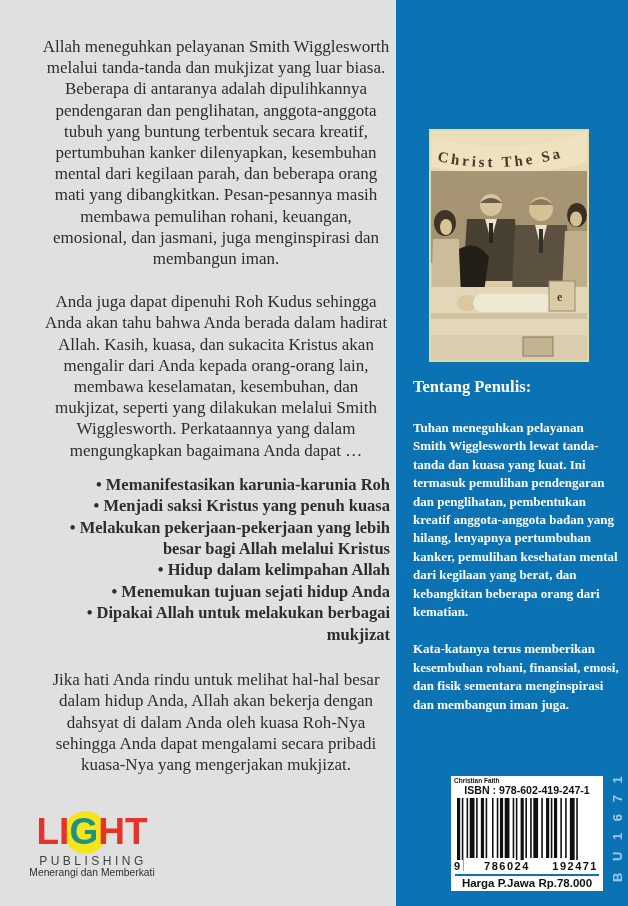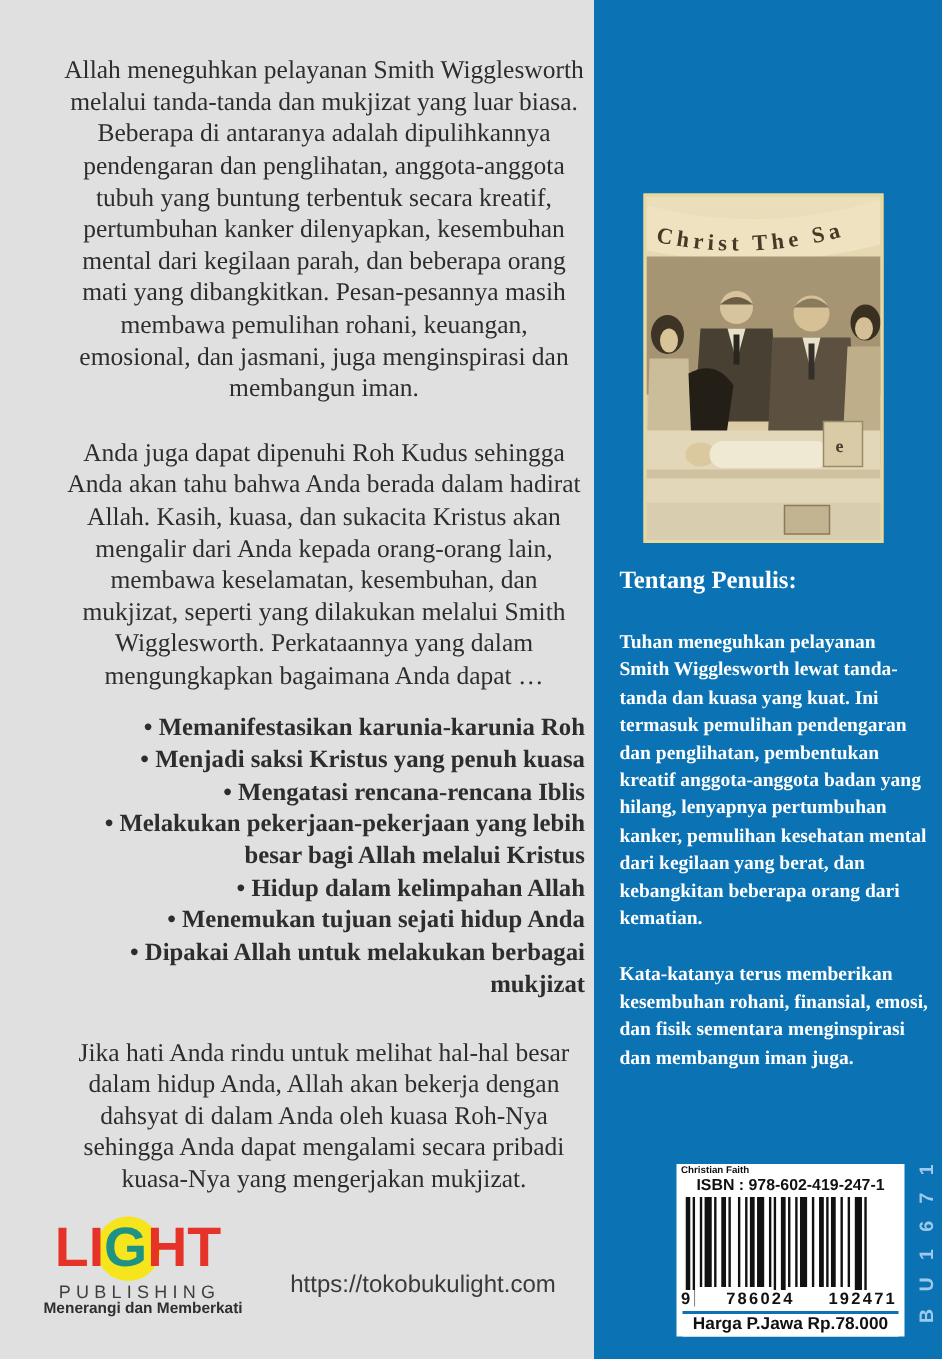--- a/index.html
+++ b/index.html
@@ -15,21 +15,21 @@
   .bullet-list li::before{content:"• ";}
   .back-copy p.p3{margin-bottom:0;}
 
   
   .logo{position:absolute;left:33px;top:801px;width:118px;text-align:center;}
   .logo-circle{position:absolute;left:31px;top:10px;width:43px;height:43px;border-radius:50%;background:#f6e51c;}
   .light-word{position:absolute;left:0;top:12px;width:118px;font-family:"Liberation Sans",sans-serif;font-weight:bold;font-size:37px;line-height:38px;color:#e63329;letter-spacing:0px;}
   .light-word .g{color:#1e9384;position:relative;}
   .light-word span{position:relative;}
   .publishing{position:absolute;left:0;top:53px;width:120px;font-family:"Liberation Sans",sans-serif;font-size:12px;letter-spacing:3.5px;color:#3f3f3f;white-space:nowrap;}
-  .tagline{position:absolute;left:-4px;top:66px;width:126px;font-family:"Liberation Sans",sans-serif;font-weight:bold;font-size:10.3px;color:#2f2f2f;white-space:nowrap;}
+  .tagline{position:absolute;left:-4px;top:66px;width:126px;font-family:"Liberation Sans",sans-serif;font-weight:normal;font-size:10.3px;color:#2f2f2f;white-space:nowrap;}
   .website{position:absolute;left:168px;top:848px;width:228px;text-align:center;font-family:"Liberation Sans",sans-serif;font-size:16px;color:#3a3a3a;}
 
   
   .photo-frame{position:absolute;left:33px;top:129px;width:156px;height:229px;border:2px solid #e9d99e;background:#e0d0a8;}
   .photo-frame svg{display:block;}
   .about{position:absolute;left:17px;top:377px;width:207px;color:#ffffff;}
   .about h3{margin:0 0 22px 0;font-size:16.5px;font-weight:bold;}
   .about p{margin:0 0 19px 0;font-size:13px;line-height:18.4px;font-weight:bold;}
 
   
@@ -48,37 +48,35 @@
 
 <div class="page">
 
   <div class="left-panel">
     <div class="back-copy">
       <p class="p1">Allah meneguhkan pelayanan Smith Wigglesworth melalui tanda-tanda dan mukjizat yang luar biasa. Beberapa di antaranya adalah dipulihkannya pendengaran dan penglihatan, anggota-anggota tubuh yang buntung terbentuk secara kreatif, pertumbuhan kanker dilenyapkan, kesembuhan mental dari kegilaan parah, dan beberapa orang mati yang dibangkitkan. Pesan-pesannya masih membawa pemulihan rohani, keuangan, emosional, dan jasmani, juga menginspirasi dan membangun iman.</p>
       <p class="p2">Anda juga dapat dipenuhi Roh Kudus sehingga Anda akan tahu bahwa Anda berada dalam hadirat Allah. Kasih, kuasa, dan sukacita Kristus akan mengalir dari Anda kepada orang-orang lain, membawa keselamatan, kesembuhan, dan mukjizat, seperti yang dilakukan melalui Smith Wigglesworth. Perkataannya yang dalam mengungkapkan bagaimana Anda dapat …</p>
       <ul class="bullet-list">
         <li>Memanifestasikan karunia-karunia Roh</li>
         <li>Menjadi saksi Kristus yang penuh kuasa</li>
-        <li>Mengatasi rencana-rencana Iblis</li>
         <li>Melakukan pekerjaan-pekerjaan yang lebih besar bagi Allah melalui Kristus</li>
         <li>Hidup dalam kelimpahan Allah</li>
         <li>Menemukan tujuan sejati hidup Anda</li>
         <li>Dipakai Allah untuk melakukan berbagai mukjizat</li>
       </ul>
       <p class="p3">Jika hati Anda rindu untuk melihat hal-hal besar dalam hidup Anda, Allah akan bekerja dengan dahsyat di dalam Anda oleh kuasa Roh-Nya sehingga Anda dapat mengalami secara pribadi kuasa-Nya yang mengerjakan mukjizat.</p>
     </div>
 
     <div class="logo">
       <div class="logo-circle"></div>
       <div class="light-word"><span>LI</span><span class="g">G</span><span>HT</span></div>
       <div class="publishing">PUBLISHING</div>
       <div class="tagline">Menerangi dan Memberkati</div>
     </div>
 
-    <div class="website">https://tokobukulight.com</div>
   </div>
 
   <div class="right-panel">
 
     <div class="photo-frame">
       <svg width="156" height="229" viewBox="0 0 156 229">
         <defs>
           <linearGradient id="sep" x1="0" y1="0" x2="0" y2="1">
             <stop offset="0" stop-color="#ecdfbc"></stop>
               <stop offset="0.55" stop-color="#d9c79e"></stop>

